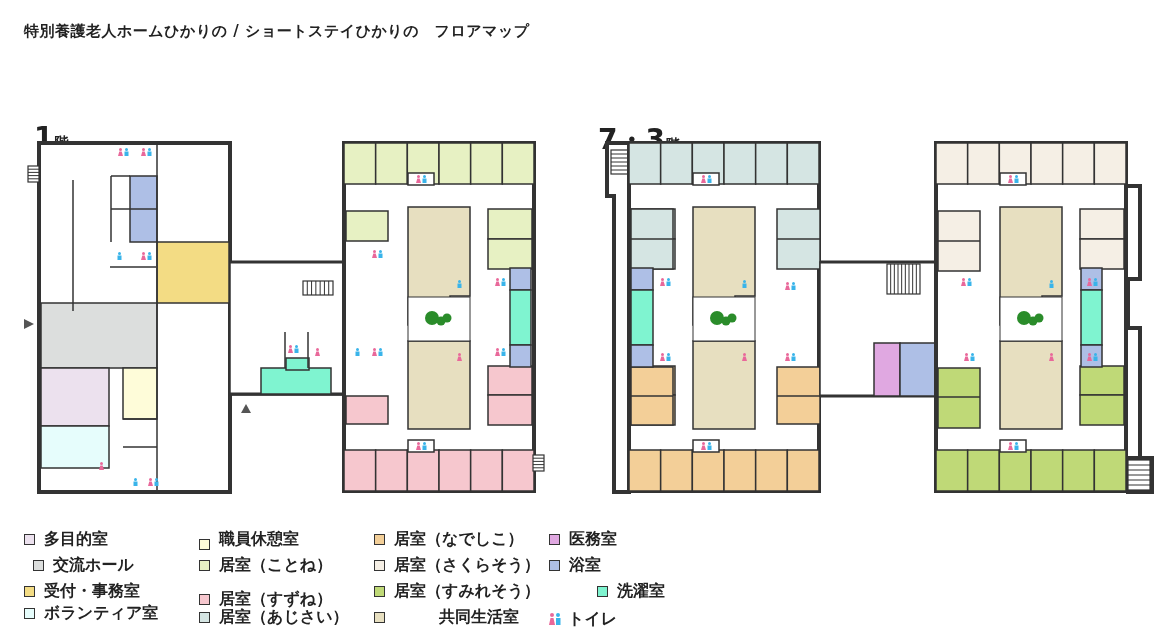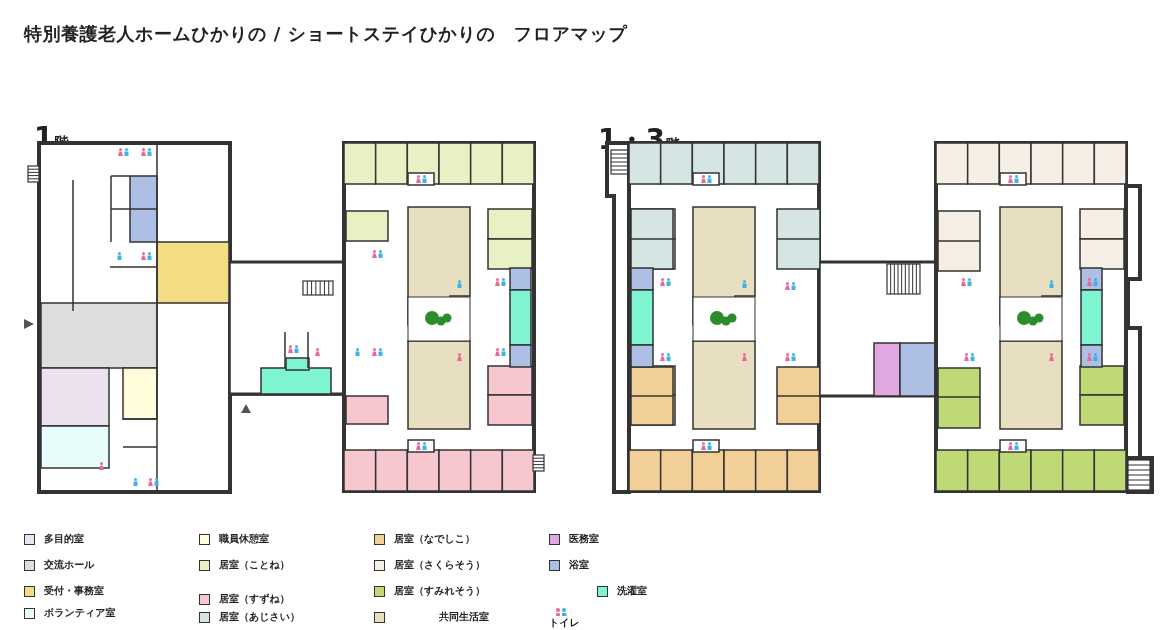--- a/index.html
+++ b/index.html
@@ -1,35 +1,35 @@
 <!DOCTYPE html>
 <html><head>
 <meta charset="utf-8">
 <style>
   html,body{margin:0;padding:0;background:#fff;}
   body{width:1170px;height:630px;position:relative;overflow:hidden;font-family:"DejaVu Sans","Liberation Sans",sans-serif;color:#222;}
-  .title{position:absolute;left:24px;top:22px;font-size:18px;font-weight:bold;letter-spacing:0.5px;white-space:pre;}
+  .title{position:absolute;left:24px;top:22px;font-size:15px;font-weight:bold;letter-spacing:0.5px;white-space:pre;}
   .floor-label{position:absolute;font-weight:bold;margin-top:33px;}
   .floor-label .num{font-size:28px;}
   .floor-label .kai{font-size:14px;margin-left:1px;}
   #fl1{left:34px;top:88px;}
   #fl23{left:598px;top:88px;}
   svg.map{position:absolute;left:0;top:0;}
   .legend{position:absolute;left:24px;top:528px;width:660px;height:100px;}
-  .lg-item{position:absolute;display:flex;align-items:center;height:22px;font-size:10px;font-weight:bold;}
+  .lg-item{position:absolute;display:flex;align-items:center;height:22px;font-size:16px;font-weight:bold;}
   .sw{width:11px;height:11px;border:1.5px solid #333;margin-right:9px;box-sizing:border-box;}
   .toilet-ico{margin-right:7px;display:inline-flex;}
 </style>
 </head>
 <body>
 
 <div class="title">特別養護老人ホームひかりの / ショートステイひかりの　フロアマップ</div>
 
 <div class="floor-label" id="fl1"><span class="num">1</span><span class="kai">階</span></div>
-<div class="floor-label" id="fl23"><span class="num">1・3</span><span class="kai">階</span></div>
+<div class="floor-label" id="fl23"><span class="num">7・3</span><span class="kai">階</span></div>
 
 <svg class="map" width="1170" height="630" viewBox="0 0 1170 630">
   <g id="map1f">
       <rect x="39" y="143" width="191" height="349" fill="#fff" stroke="#333333" stroke-width="4"></rect>
       <rect x="130" y="176" width="27" height="66" fill="#aebfe6" stroke="#333333" stroke-width="1.5"></rect>
       <line x1="130" y1="209" x2="157" y2="209" stroke="#333333" stroke-width="1.5"></line>
       <rect x="157" y="242" width="72" height="61" fill="#f3dc84" stroke="#333333" stroke-width="1.5"></rect>
       <rect x="41" y="303" width="116" height="65" fill="#dcdedd" stroke="#333333" stroke-width="1.5"></rect>
       <rect x="41" y="368" width="68" height="58" fill="#ece1ee" stroke="#333333" stroke-width="1.5"></rect>
       <rect x="41" y="426" width="68" height="42" fill="#e6fdfc" stroke="#333333" stroke-width="1.5"></rect>
@@ -399,33 +399,33 @@
         <line x1="1128" y1="485" x2="1150" y2="485" stroke="#333333" stroke-width="1"></line>
       </g>
     </g>
 </svg>
 
 <div class="legend" id="legend">
     <div class="lg-item" style="left: 0px; top: 0px;">
       <span class="sw" style="background: rgb(236, 225, 238);"></span>
       <span>多目的室</span>
     </div>
-    <div class="lg-item" style="left: 0px; top: 26px; font-family: Liberation Mono, monospace;">
+    <div class="lg-item" style="left: 9px; top: 26px; font-family: Liberation Mono, monospace;">
       <span class="sw" style="background: rgb(220, 222, 221);"></span>
       <span>交流ホール</span>
     </div>
     <div class="lg-item" style="left: 0px; top: 52px; text-align: center;">
       <span class="sw" style="background: rgb(243, 220, 132);"></span>
       <span>受付・事務室</span>
     </div>
     <div class="lg-item" style="left: 0px; top: 74px;">
       <span class="sw" style="background: rgb(230, 253, 252);"></span>
       <span>ボランティア室</span>
     </div>
-    <div class="lg-item" style="left: 175px; top: 0px;">
+    <div class="lg-item" style="left: 175px; top: 0px; align-items: flex-end;">
       <span class="sw" style="background: rgb(254, 252, 217);"></span>
       <span>職員休憩室</span>
     </div>
     <div class="lg-item" style="left: 175px; top: 26px;">
       <span class="sw" style="background: rgb(231, 241, 195);"></span>
       <span>居室（ことね）</span>
     </div>
     <div class="lg-item" style="left: 175px; top: 60px;">
       <span class="sw" style="background: rgb(246, 199, 206);"></span>
       <span>居室（すずね）</span>
@@ -455,21 +455,21 @@
       <span>医務室</span>
     </div>
     <div class="lg-item" style="left: 525px; top: 26px;">
       <span class="sw" style="background: rgb(174, 191, 230);"></span>
       <span>浴室</span>
     </div>
     <div class="lg-item" style="left: 525px; top: 52px; margin-left: 48px;">
       <span class="sw" style="background: rgb(127, 244, 208);"></span>
       <span>洗濯室</span>
     </div>
-    <div class="lg-item" style="left: 525px; top: 80px; flex-direction: column;">
+    <div class="lg-item" style="left: 525px; top: 80px;">
       <svg width="12" height="12" class="toilet-ico">
         <circle cx="3" cy="2" r="2" fill="#e9689a"></circle>
         <path d="M0 12 L1.5 5 L4.5 5 L6 12Z" fill="#e9689a"></path>
         <circle cx="9" cy="2" r="2" fill="#39b4ea"></circle>
         <rect x="7" y="5" width="4.5" height="7" fill="#39b4ea"></rect>
       </svg>
       <span>トイレ</span>
     </div>
   </div>
 

